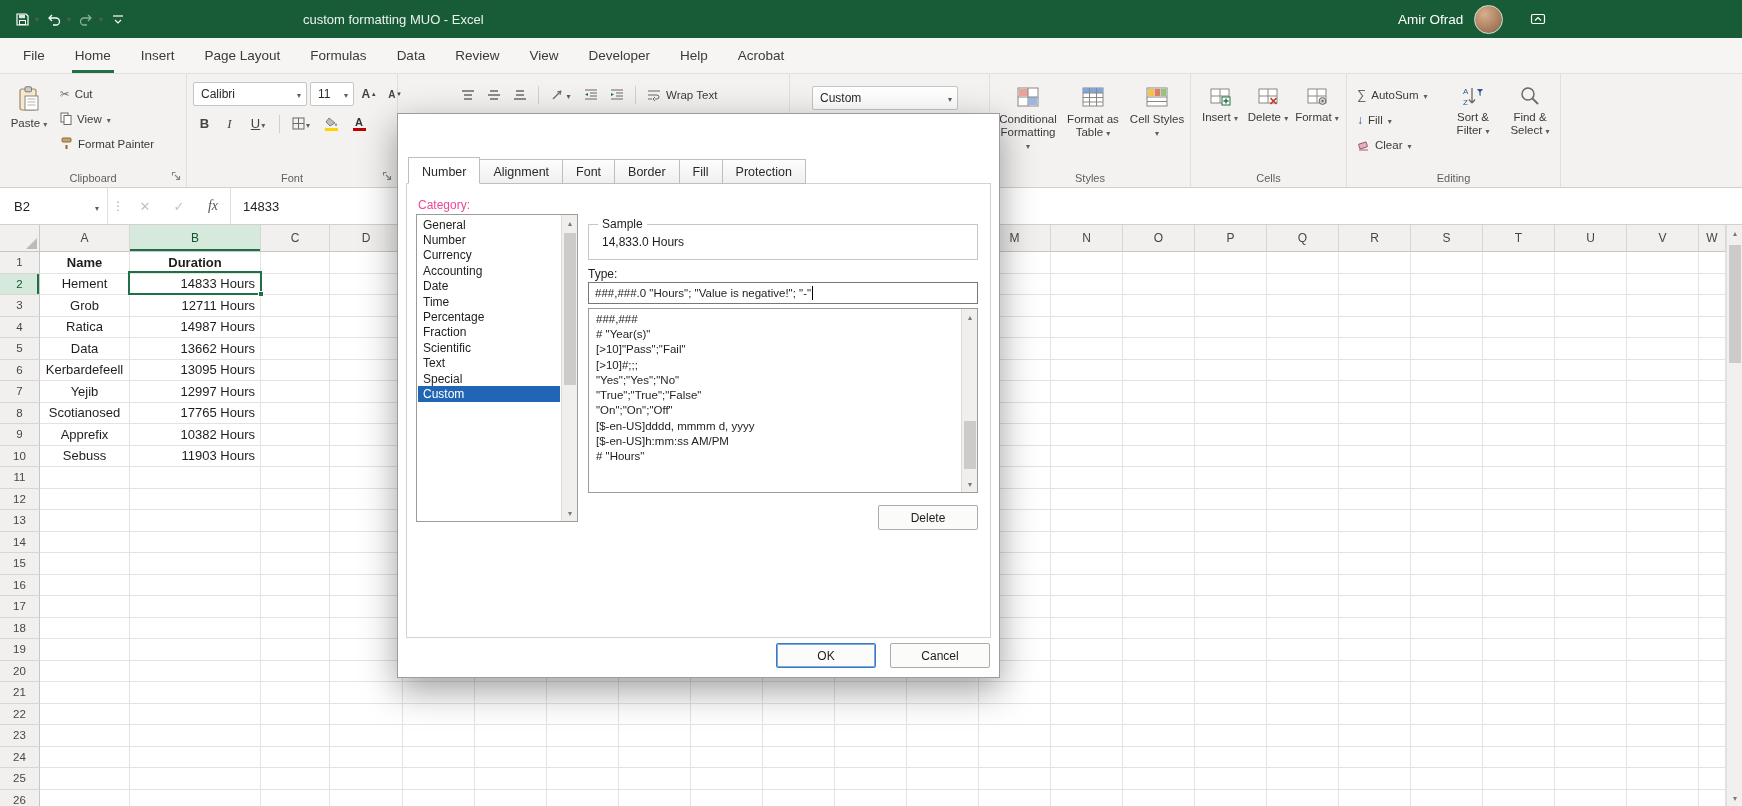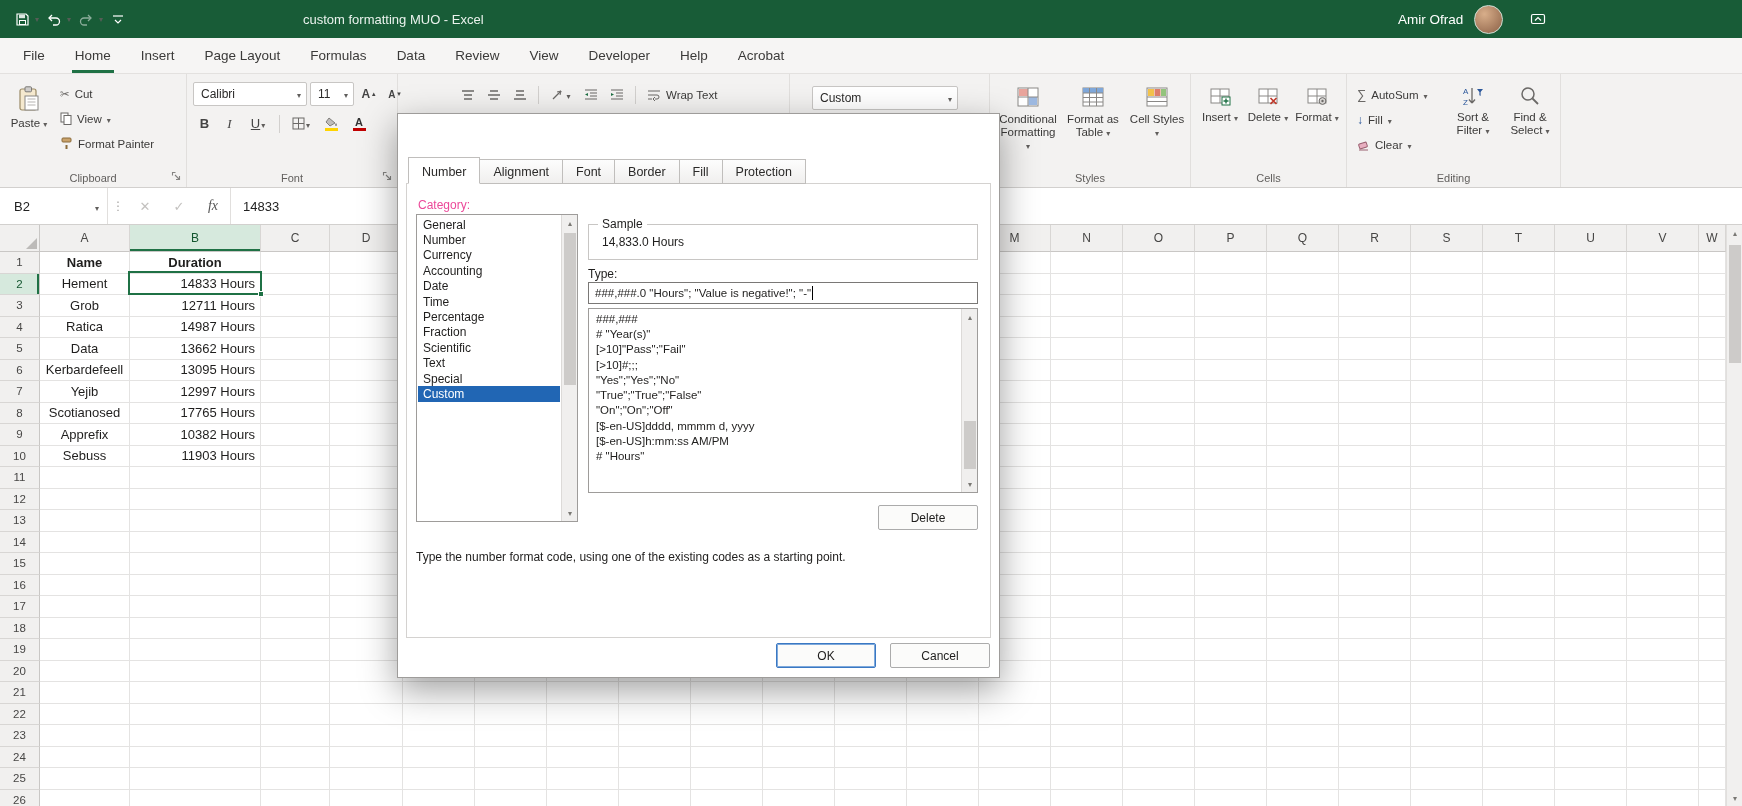--- a/index.html
+++ b/index.html
@@ -1224,16 +1224,15 @@
         <div class="code-item"># "Hours"</div>
       </div>
     <div class="sbar">
       <div class="sarrow up"></div>
       <div class="sthumb" style="top:112px;height:48px"></div>
       <div class="sarrow down"></div>
     </div>
   </div>
 
   <button class="dlg-btn delete-btn">Delete</button>
-  <div class="dlg-help">Type the number format code, using one of the existing codes as a starting point.</div>
   <button class="dlg-btn ok-btn">OK</button>
   <button class="dlg-btn cancel-btn">Cancel</button>
 </div>
 
 </body></html>

